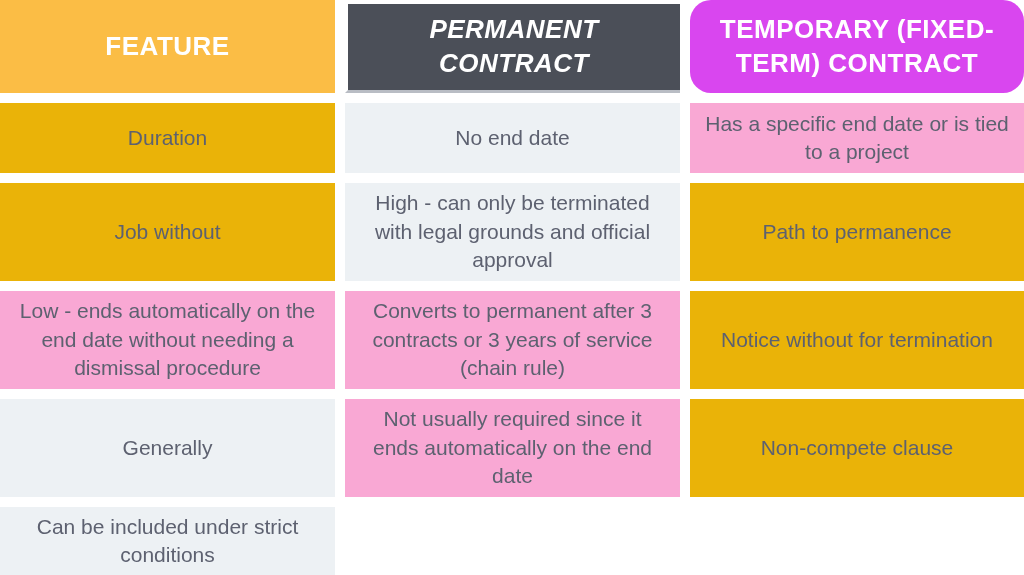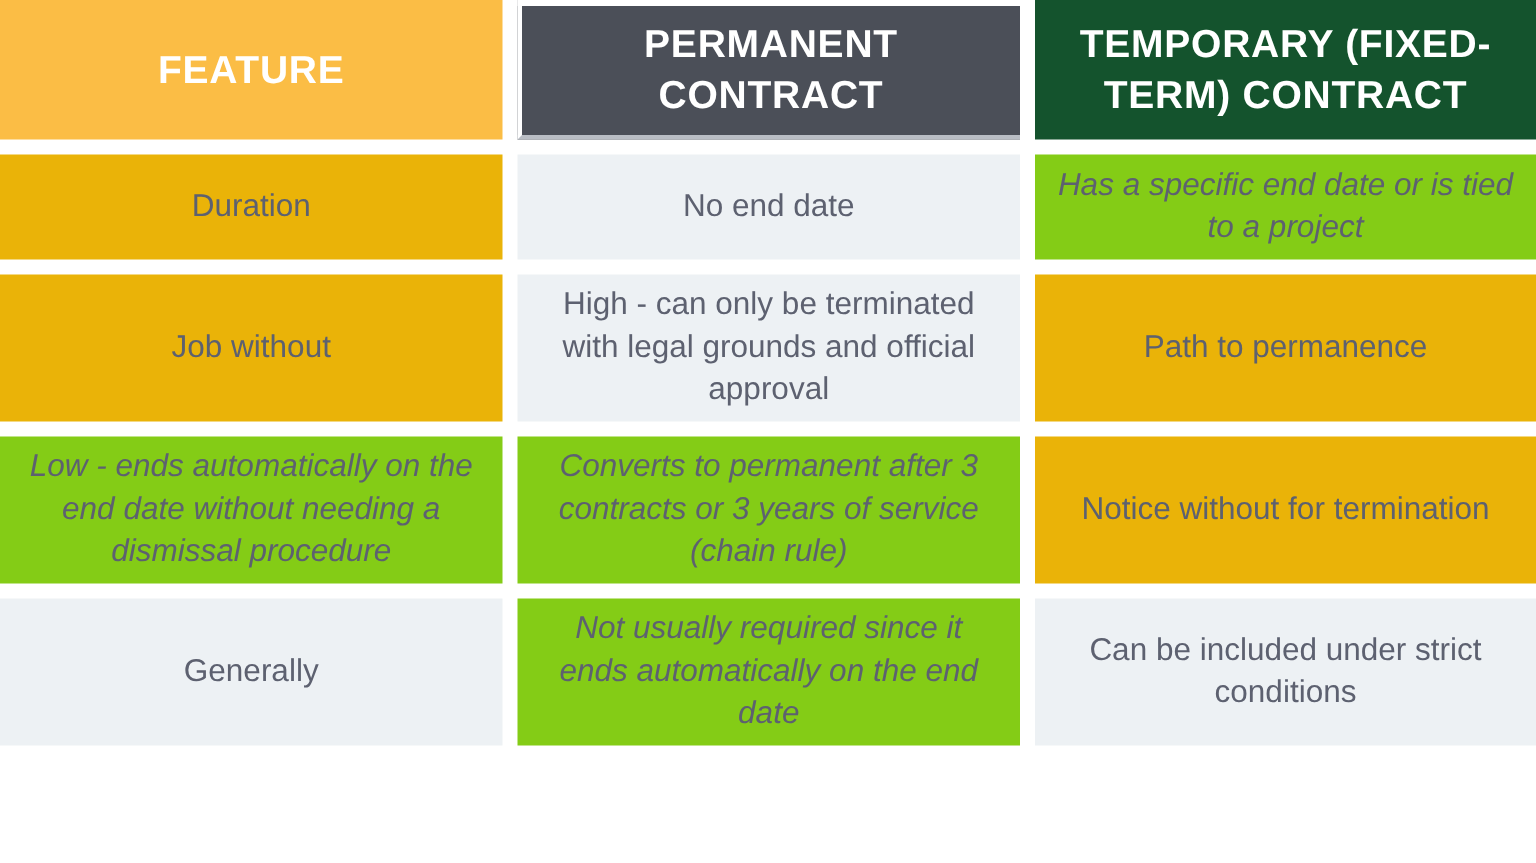--- a/index.html
+++ b/index.html
@@ -35,31 +35,32 @@
     letter-spacing: 0.5px;
     padding: 4px 22px;
   }
   .hdr-feature   { background: #fbbd45; }
   .hdr-permanent {
     background: #4b4f58;
     
     border-top: 4px solid #ffffff;
     border-bottom: 3px solid #b9bdc4;
     border-left: 3px solid #ffffff;
+    font-style: italic;
   }
-  .hdr-temporary { background: #14532d; }
+  .hdr-temporary { background: #d946ef; border-radius: 21px; }
 
   .body-cell {
     font-size: 21px;
     line-height: 1.35;
     color: #5d6170;
   }
   .col-feature   { background: #eab308; }
   .col-permanent { background: #edf1f4; }
-  .col-temporary { background: #84cc16; font-style: italic; }
+  .col-temporary { background: #f9a8d4; }
 </style>
 </head>
 <body>
 
 <div class="table-wrap">
 
   <div class="cell hdr hdr-feature">FEATURE</div>
   <div class="cell hdr hdr-permanent">PERMANENT CONTRACT</div>
   <div class="cell hdr hdr-temporary">TEMPORARY (FIXED-TERM) CONTRACT</div>
 
@@ -71,15 +72,16 @@
   <div class="cell body-cell col-permanent">High - can only be terminated with legal grounds and official approval</div>
   <div class="cell body-cell col-feature">Path to permanence</div>
 
   <div class="cell body-cell col-temporary">Low - ends automatically on the end date without needing a dismissal procedure</div>
   <div class="cell body-cell col-temporary">Converts to permanent after 3 contracts or 3 years of service (chain rule)</div>
 
   <div class="cell body-cell col-feature">Notice without for termination</div>
   <div class="cell body-cell col-permanent">Generally</div>
   <div class="cell body-cell col-temporary">Not usually required since it ends automatically on the end date</div>
 
+  <div class="cell body-cell col-feature">Non-compete clause</div>
   <div class="cell body-cell col-permanent">Can be included under strict conditions</div>
 
 </div>
 
 </body></html>

